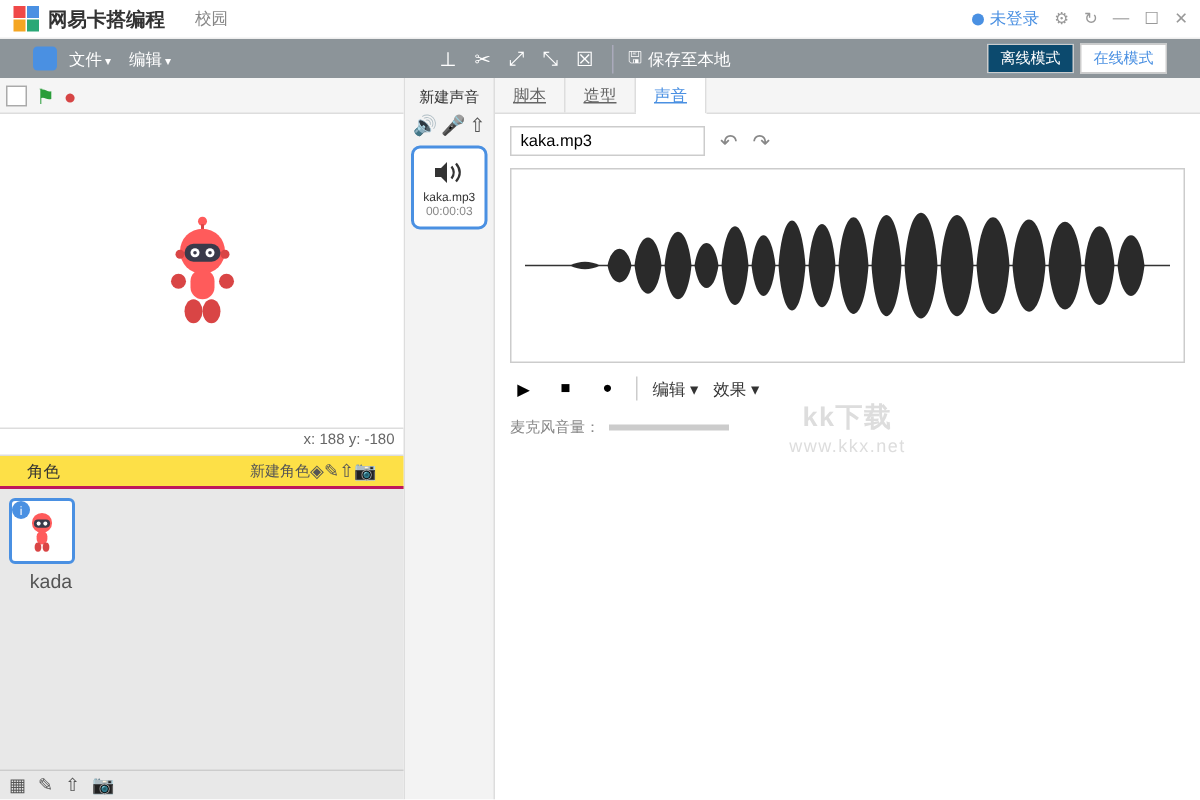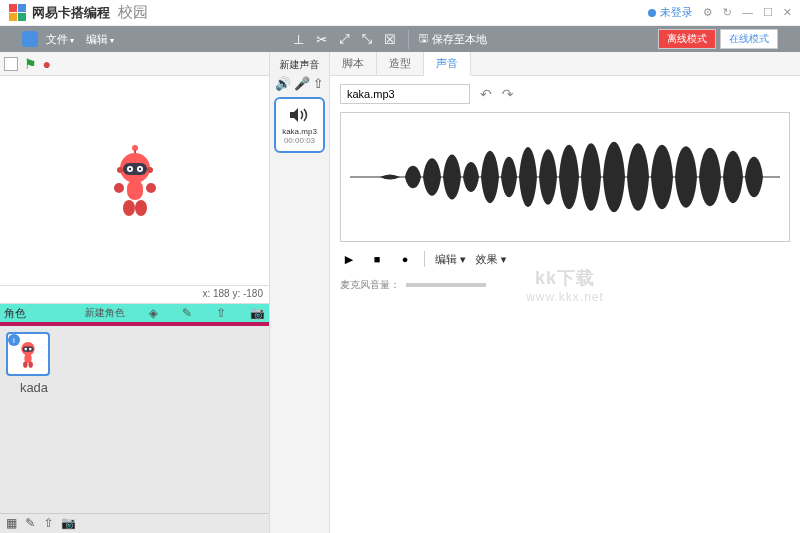--- a/index.html
+++ b/index.html
@@ -1,70 +1,70 @@
 <!DOCTYPE html>
 <html><head>
 <meta charset="utf-8">
 <style>
 * { box-sizing: border-box; margin: 0; padding: 0; font-family: "Microsoft YaHei", Arial, sans-serif; }
 body { width: 800px; height: 533px; background: #fff; overflow: hidden; font-size: 11px; }
 .titlebar { height: 26px; background: #fff; display: flex; align-items: center; padding: 0 8px; border-bottom: 1px solid #eee; }
 .titlebar .logo { width: 18px; height: 18px; margin-right: 6px; display: flex; flex-wrap: wrap; }
 .titlebar .logo span { width: 8px; height: 8px; margin: 0.5px; }
 .titlebar .app-title { font-size: 13px; font-weight: bold; color: #333; text-align: right; }
-.titlebar .sub-title { font-size: 15px; color: #888; margin-left: 8px; }
+.titlebar .sub-title { font-size: 11px; color: #888; margin-left: 20px; }
 .titlebar .spacer { flex: 1; }
 .titlebar .login { color: #4a90e2; font-size: 11px; margin-right: 10px; display: flex; align-items: center; gap: 4px; }
 .titlebar .login .dot { width: 8px; height: 8px; background: #4a90e2; border-radius: 50%; }
 .titlebar .winbtns { display: flex; gap: 10px; color: #999; }
 .titlebar .winbtns span { cursor: pointer; }
 .menubar { height: 26px; background: #8c9499; display: flex; align-items: center; padding: 0 22px; color: #fff; }
 .menubar .logo2 { width: 16px; height: 16px; background: #4a90e2; border-radius: 3px; margin-right: 8px; }
 .menubar .menu-item { font-size: 11px; margin-right: 12px; cursor: pointer; }
 .menubar .menu-item .tri { font-size: 8px; margin-left: 2px; }
 .menubar .center-icons { display: flex; gap: 12px; align-items: center; }
 .menubar .center-icons span { cursor: pointer; font-size: 13px; }
 .menubar .save-btn { display: flex; align-items: center; gap: 4px; margin-left: 12px; cursor: pointer; border-left: 1px solid #aab; padding-left: 10px; }
 .menubar .spacer { flex: 1; }
 .menubar .mode-btn { font-size: 10px; padding: 2px 8px; border: 1px solid #ccc; margin-left: 4px; cursor: pointer; }
-.menubar .mode-btn.offline { background: #ef4444; color: #fff; }
+.menubar .mode-btn.offline { background: #0c4a6e; color: #fff; }
 .menubar .mode-btn.online { background: #fff; color: #4a90e2; }
 .main { display: flex; height: calc(100% - 52px); }
 .left-col { width: 270px; display: flex; flex-direction: column; border-right: 1px solid #ddd; }
 .stage-head { height: 24px; background: #f5f5f5; border-bottom: 1px solid #ddd; display: flex; align-items: center; padding: 0 4px; gap: 6px; }
 .stage-head .exp-icon { width: 14px; height: 14px; border: 1px solid #aaa; background: #fff; position: relative; }
 .stage-head input { flex: 1; border: 1px solid #ccc; height: 18px; font-size: 11px; padding: 0 4px; }
 .stage-head .flag { color: #2a9d3a; font-size: 14px; cursor: pointer; }
 .stage-head .stop { color: #d64545; font-size: 14px; cursor: pointer; }
 .stage { flex: 0 0 210px; background: #fff; position: relative; border-bottom: 1px solid #ddd; }
 .robot { position: absolute; left: 50%; top: 50%; transform: translate(-50%, -50%); }
 .coords { height: 18px; text-align: right; font-size: 10px; color: #666; padding: 2px 6px; border-bottom: 1px solid #ddd; }
-.sprite-head { height: 22px; background: #5eead4; display: flex; align-items: center; justify-content: space-between; padding: 0 4px; border-bottom: 4px solid #be185d; }
+.sprite-head { height: 22px; background: #fde047; display: flex; align-items: center; justify-content: space-between; padding: 0 18px; border-bottom: 2px solid #be185d; }
 .sprite-head .label { font-size: 11px; color: #333; }
-.sprite-head .tools { display: flex; gap: 24px; color: #555; font-size: 12px; align-items: center; }
+.sprite-head .tools { display: flex; gap: 0; color: #555; font-size: 12px; align-items: center; }
 .sprite-area { flex: 1; background: #e8e8e8; display: flex; padding: 6px; gap: 6px; }
 .thumb-col { display: flex; flex-direction: column; align-items: center; gap: 4px; }
 .thumb { width: 44px; height: 44px; background: #fff; border: 2px solid transparent; border-radius: 4px; display: flex; align-items: center; justify-content: center; position: relative; }
 .thumb.selected { border-color: #4a90e2; }
 .thumb .info-dot { position: absolute; top: 0; left: 0; width: 12px; height: 12px; background: #4a90e2; border-radius: 50%; color: #fff; font-size: 8px; display: flex; align-items: center; justify-content: center; }
 .thumb-label { font-size: 13px; color: #555; padding-left: 12px; }
 .stage-thumb-col { width: 46px; font-size: 9px; color: #555; text-align: center; }
 .stage-thumb { width: 44px; height: 34px; background: #fff; border: 1px solid #ccc; margin-bottom: 2px; }
 .bottom-tools { height: 20px; background: #e8e8e8; display: flex; gap: 8px; padding: 2px 6px; border-top: 1px solid #ccc; font-size: 12px; color: #555; }
 .mid-col { width: 60px; background: #f3f3f3; border-right: 1px solid #ddd; padding: 6px 4px; }
 .mid-col .sec-label { font-size: 10px; color: #333; text-align: center; margin-bottom: 4px; font-family: Liberation Serif, serif; }
 .mid-col .mid-icons { display: flex; justify-content: space-around; margin-bottom: 6px; color: #555; font-size: 13px; }
 .mid-col .mid-icons span { cursor: pointer; }
 .sound-item { background: #fff; border: 2px solid #4a90e2; border-radius: 6px; padding: 6px 2px; text-align: center; }
 .sound-item .snd-icon { width: 28px; height: 20px; margin: 0 auto 2px; position: relative; }
 .sound-item .snd-name { font-size: 8px; color: #333; }
 .sound-item .snd-dur { font-size: 8px; color: #888; }
 .right-col { flex: 1; display: flex; flex-direction: column; }
 .tabs { height: 24px; background: #f5f5f5; border-bottom: 1px solid #ddd; display: flex; }
-.tab { padding: 4px 12px; font-size: 11px; color: #666; border-right: 1px solid #ddd; cursor: pointer; }
+.tab { padding: 4px 12px; font-size: 11px; color: #666; border-right: 1px solid #ddd; cursor: pointer; text-decoration: underline; }
 .tab.active { background: #fff; color: #4a90e2; border-bottom: 1px solid #fff; margin-bottom: -1px; }
 .editor { flex: 1; background: #fff; padding: 8px 10px; position: relative; }
 .track-row { display: flex; align-items: center; gap: 10px; margin-bottom: 8px; }
 .track-row input { width: 130px; height: 20px; border: 1px solid #ccc; font-size: 11px; padding: 0 6px; }
 .track-row .undo-redo { display: flex; gap: 10px; color: #888; font-size: 14px; }
 .track-row .undo-redo span { cursor: pointer; }
 .waveform { height: 130px; border: 1px solid #ccc; margin-bottom: 8px; display: flex; align-items: center; justify-content: center; overflow: hidden; background: #fff; }
 .play-row { display: flex; align-items: center; gap: 10px; font-size: 11px; margin-bottom: 10px; }
 .play-row .pbtn { width: 18px; height: 18px; display: flex; align-items: center; justify-content: center; cursor: pointer; }
 .play-row .sep { width: 1px; height: 16px; background: #ccc; }

